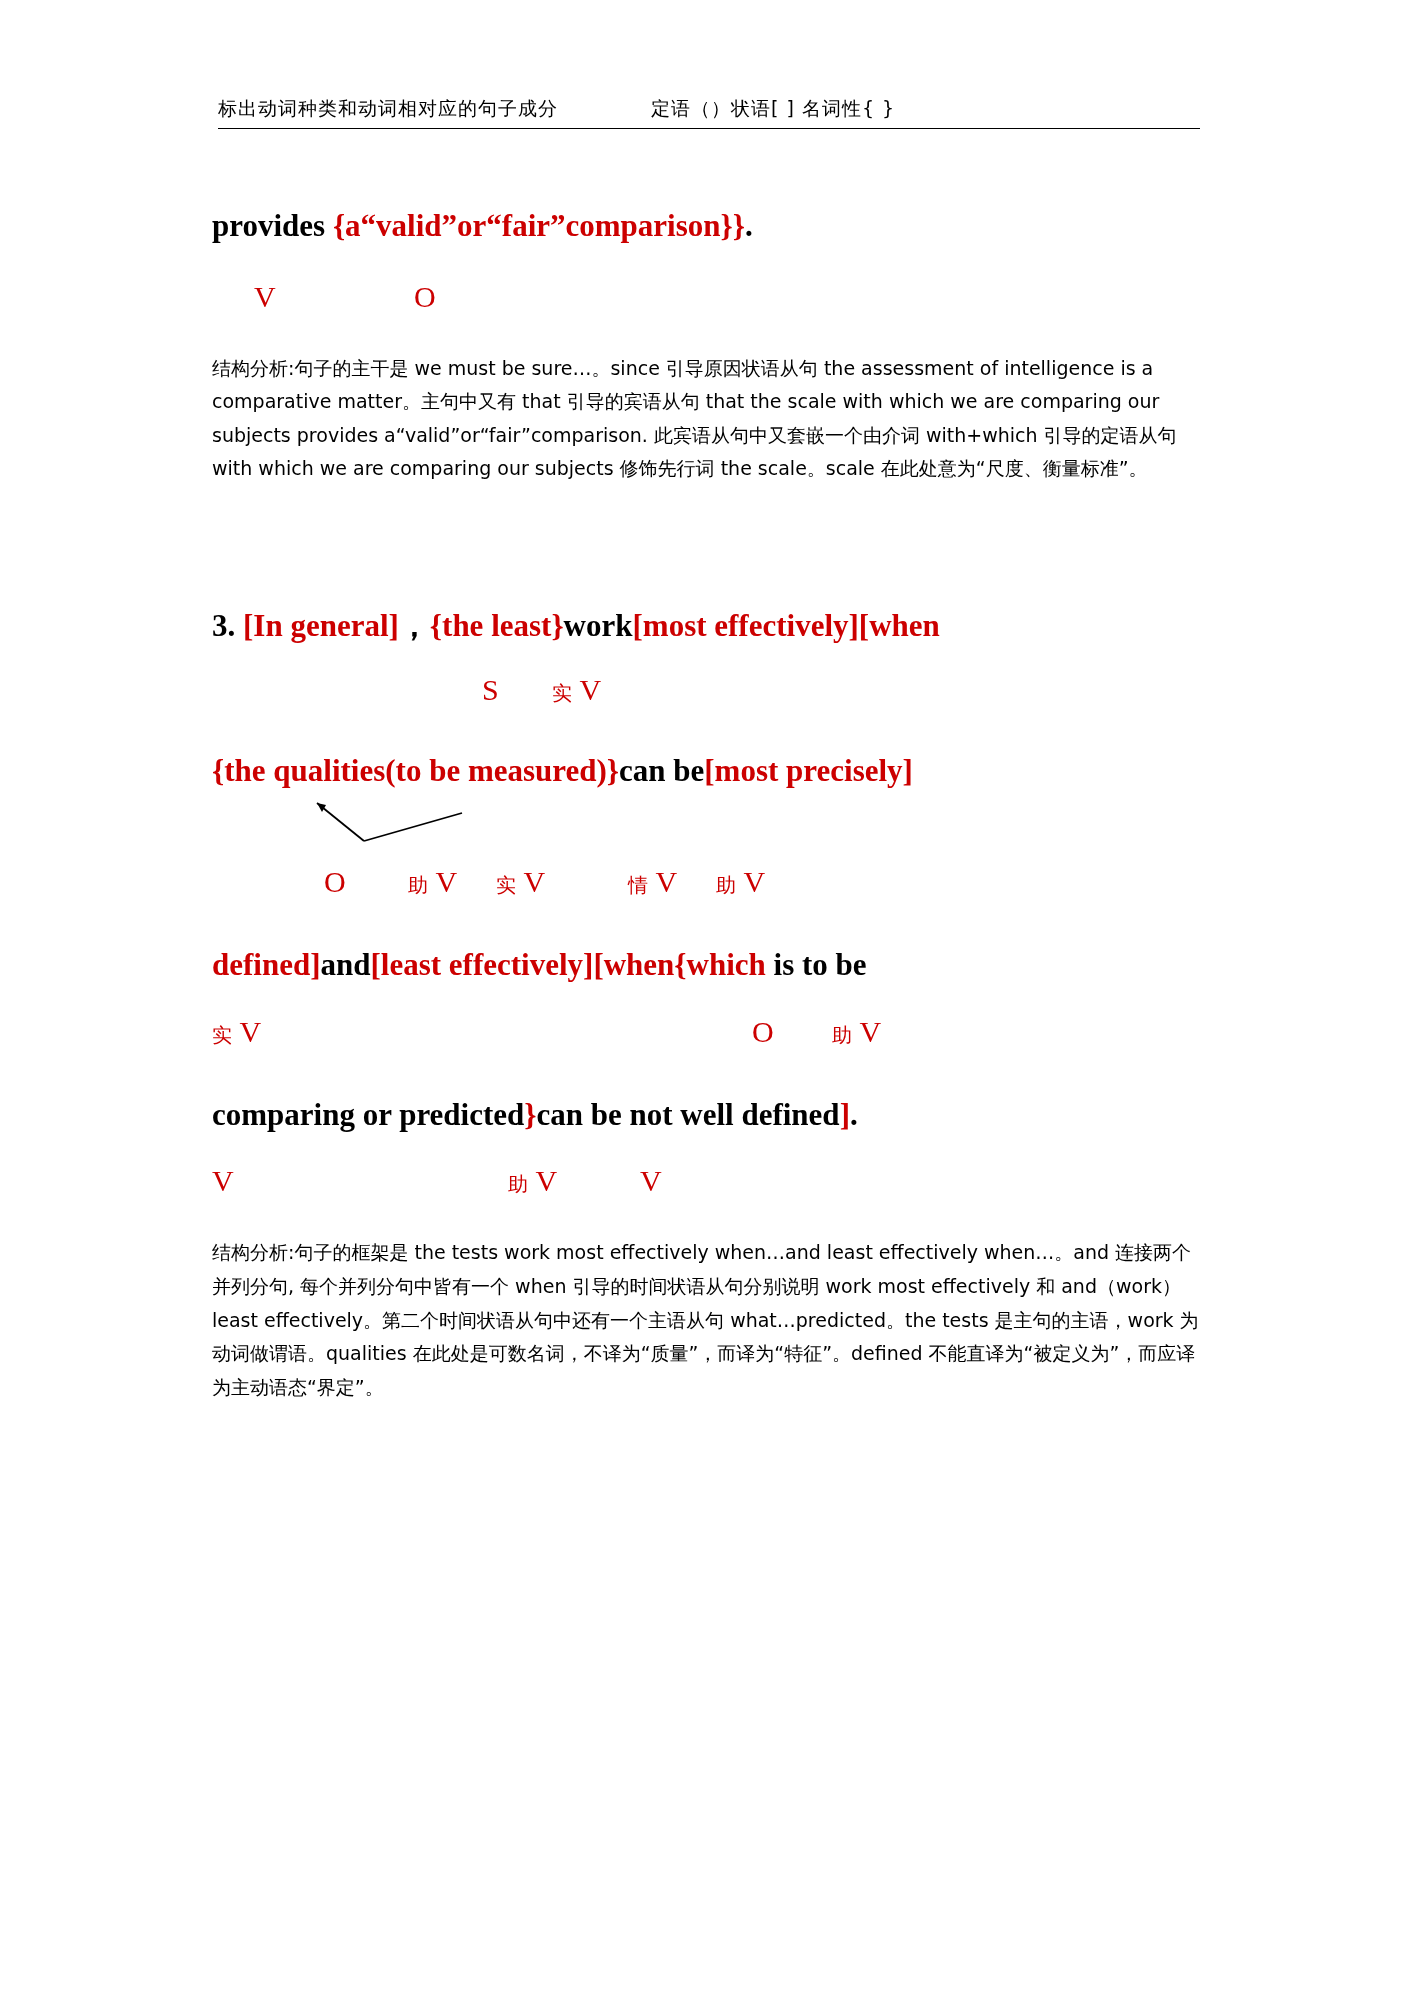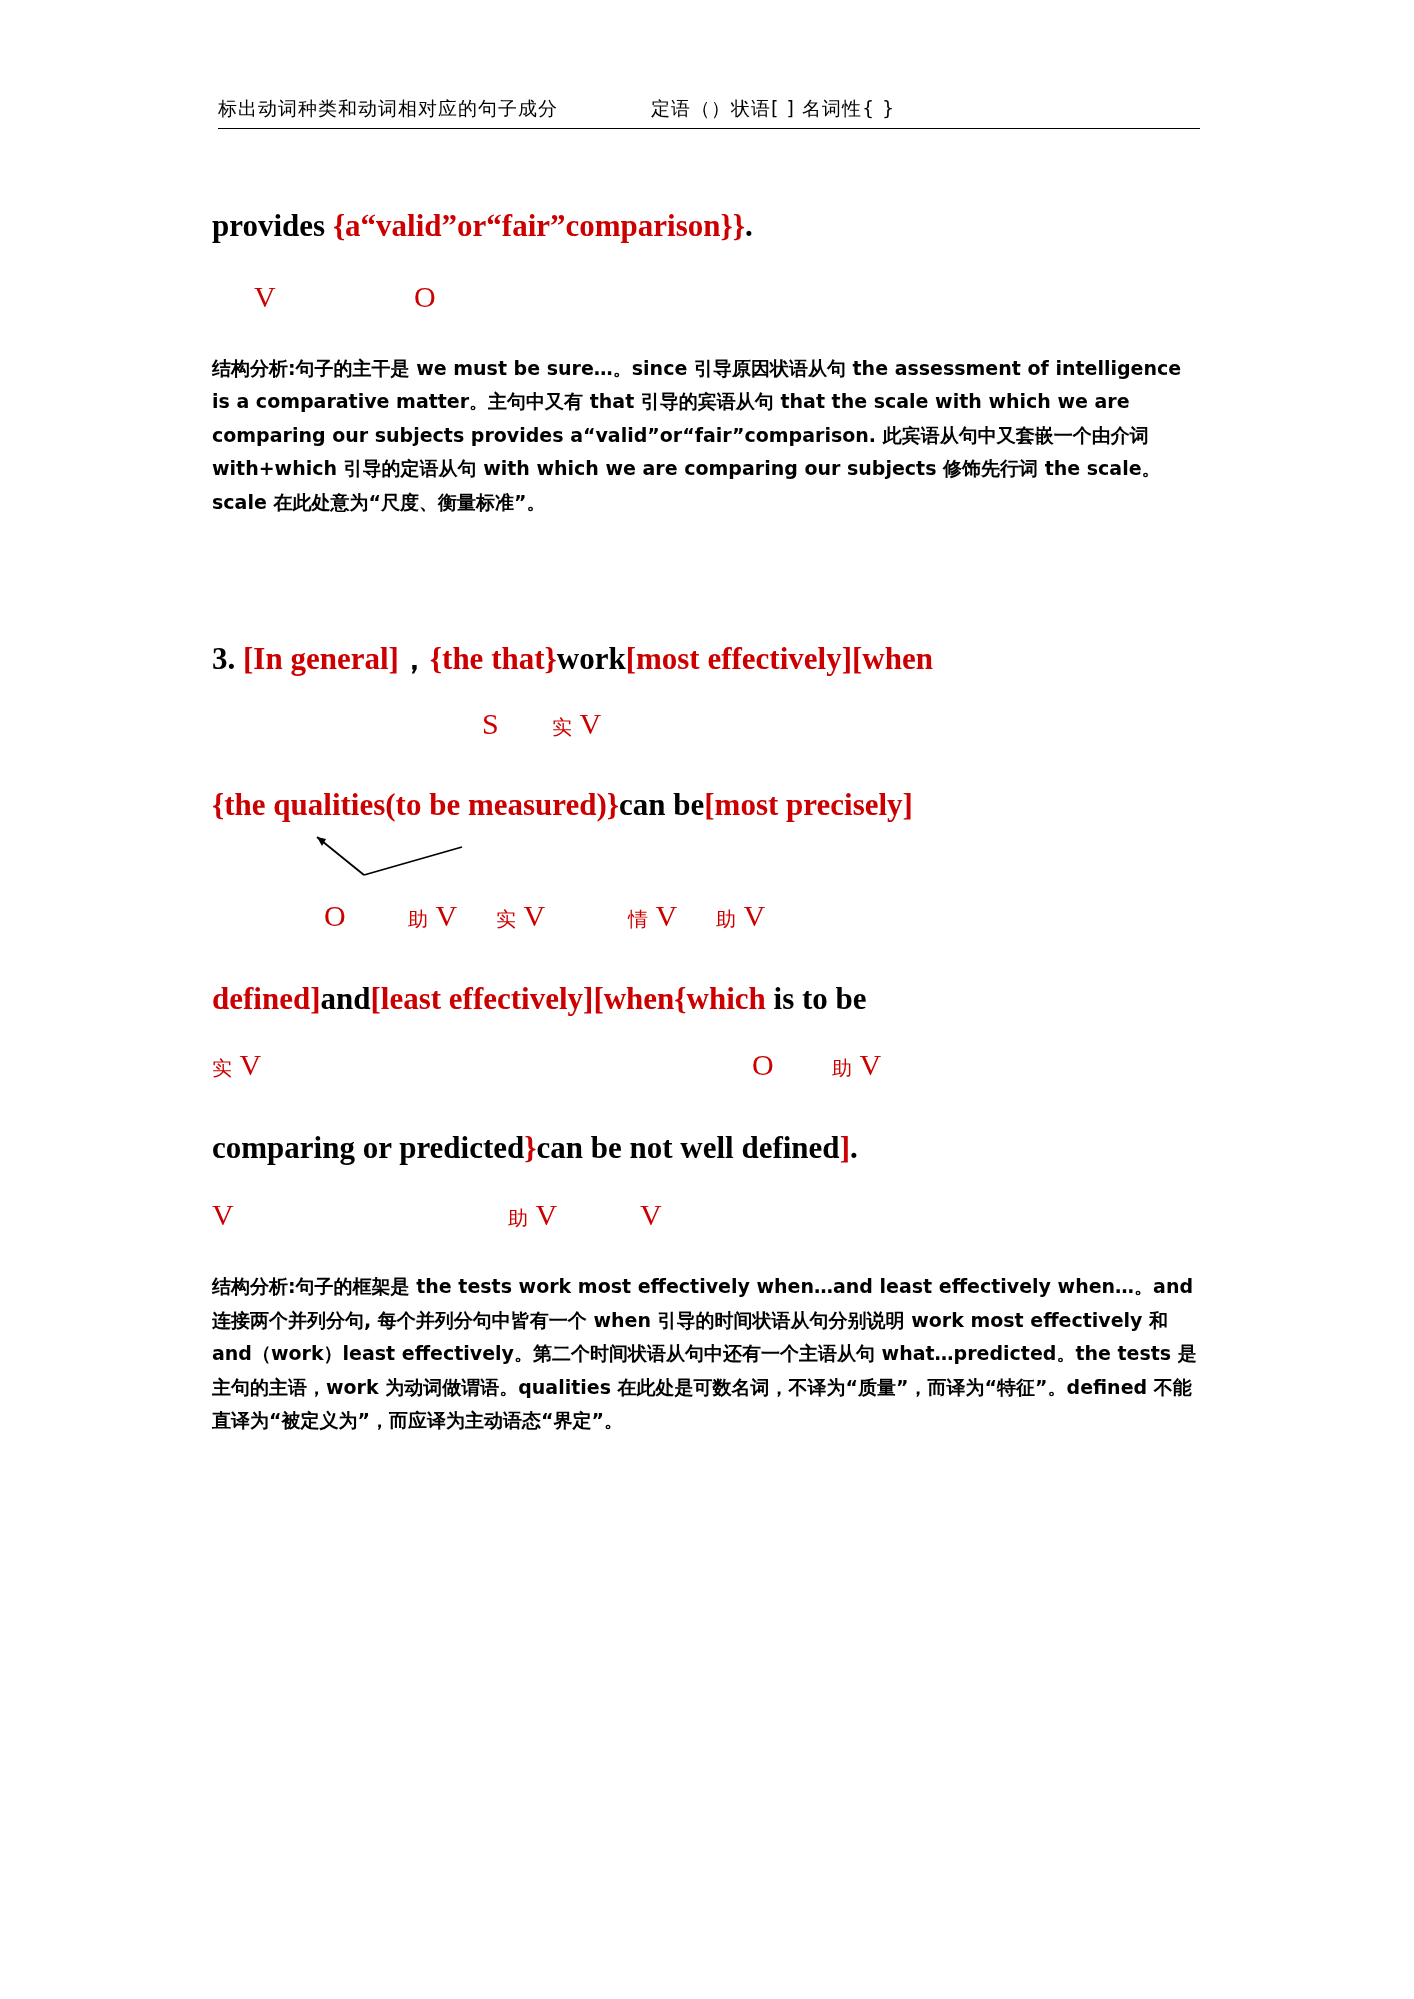--- a/index.html
+++ b/index.html
@@ -67,21 +67,21 @@
   }
   .marks span.m { position:absolute; top:0; white-space:nowrap; }
   .marks span.cn { font-size:20px; font-family:"DejaVu Sans", sans-serif; }
   .analysis {
     font-size:19.5px;
     line-height:1.72;
     margin:0;
     color:#000;
     font-family:"Liberation Serif", serif;
   }
-  .analysis .cn { font-family:"DejaVu Sans", sans-serif; font-size:19px;font-weight:bold; }
+  .analysis .cn { font-family:"DejaVu Sans", sans-serif; font-size:19px; }
   .num { font-weight:bold; font-size:31px; }
   
   .gap-s { height:26px; }
   .gap-l { height:120px; }
   
   .footer {
     position:absolute;
     left:0; top:1916px;
     width:1414px;
     text-align:center;
@@ -119,21 +119,21 @@
 
     <div class="gap-s"></div>
 
     <p class="analysis">
       <span class="cn">结构分析:句子的主干是 we must be sure…。since 引导原因状语从句 the assessment of intelligence is a comparative matter。主句中又有 that 引导的宾语从句 that the scale with which we are comparing our subjects provides a“valid”or“fair”comparison. 此宾语从句中又套嵌一个由介词 with+which 引导的定语从句 with which we are comparing our subjects 修饰先行词 the scale。scale 在此处意为“尺度、衡量标准”。</span>
     </p>
 
     <div class="gap-l"></div>
 
     <p class="sentence">
-      <span class="num">3. </span><span class="r">[In general]</span><span>，</span><span class="r">{the that}</span><span>work</span><span class="r">[most effectively]</span><span class="r">[when</span>
+      <span class="num">3. </span><span class="r">[In general]</span><span>，</span><span class="r">{the least}</span><span>work</span><span class="r">[most effectively]</span><span class="r">[when</span>
     </p>
 
     <div style="height:28px"></div>
 
     <div class="marks">
       <span class="m" style="left:270px">S</span>
       <span class="m" style="left:340px"><span class="cn">实</span> <span>V</span></span>
     </div>
 
     <div style="height:32px"></div>

